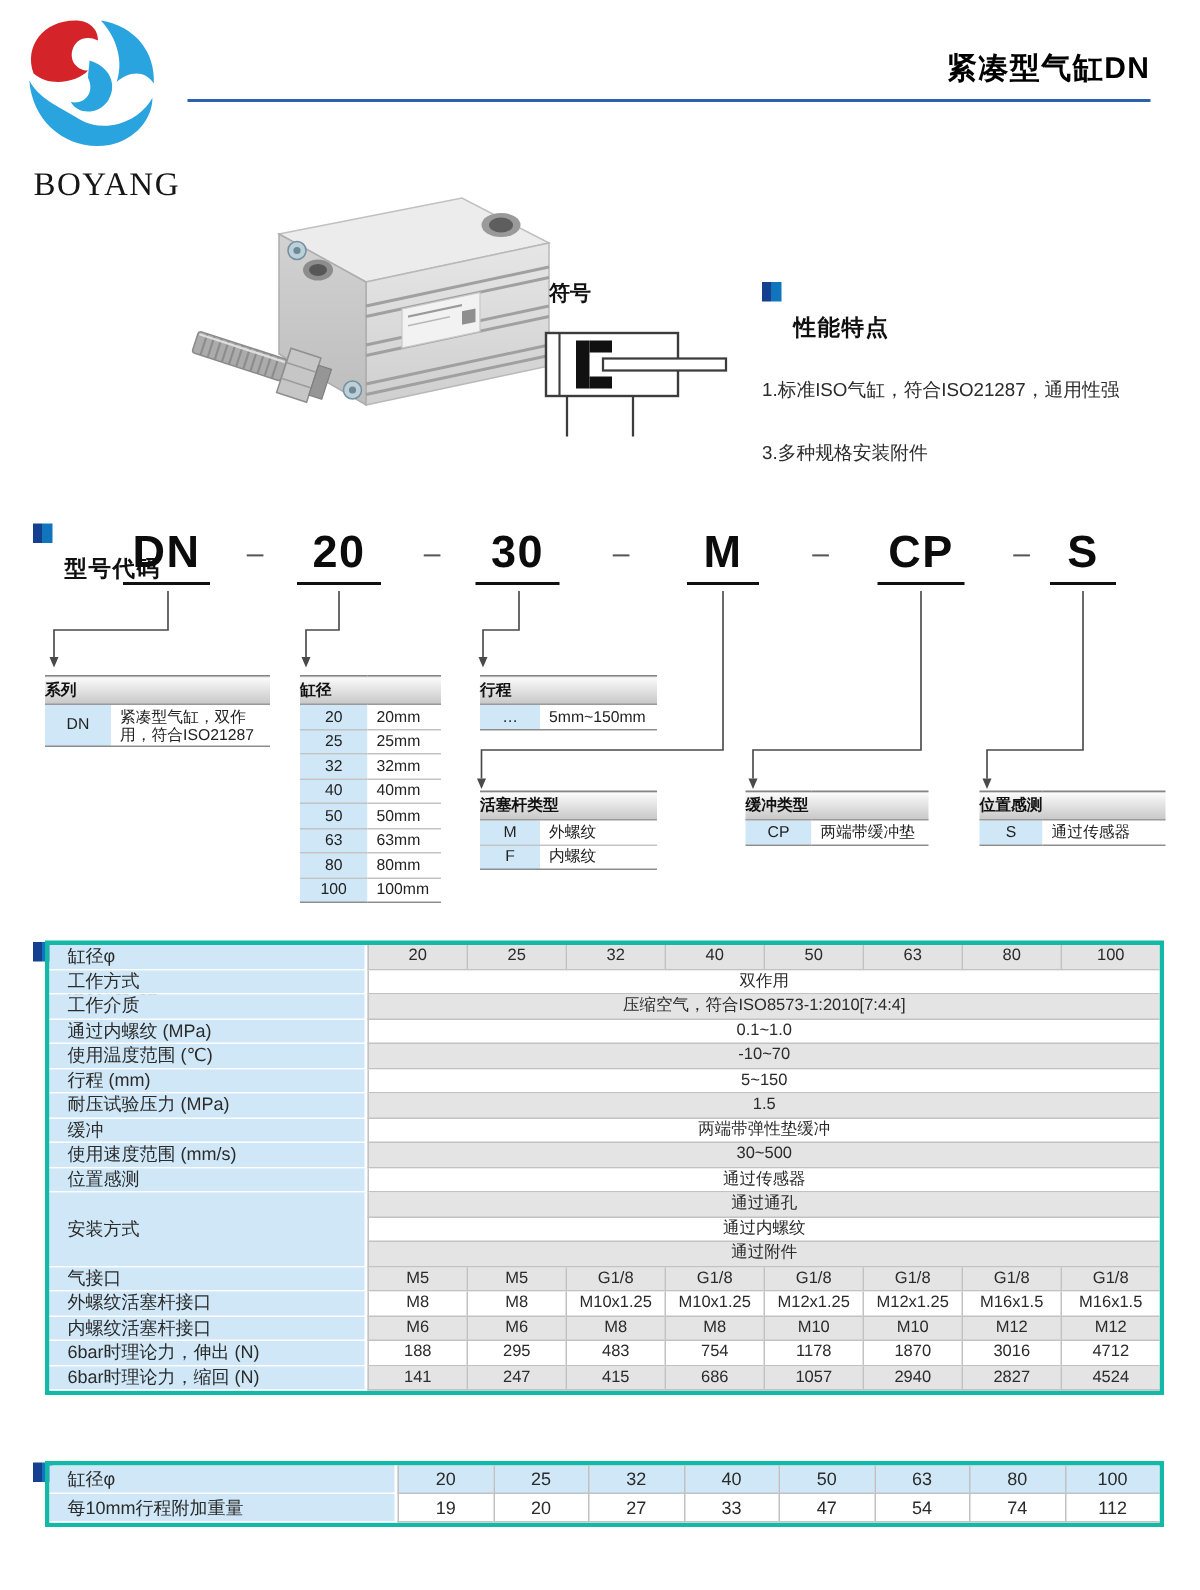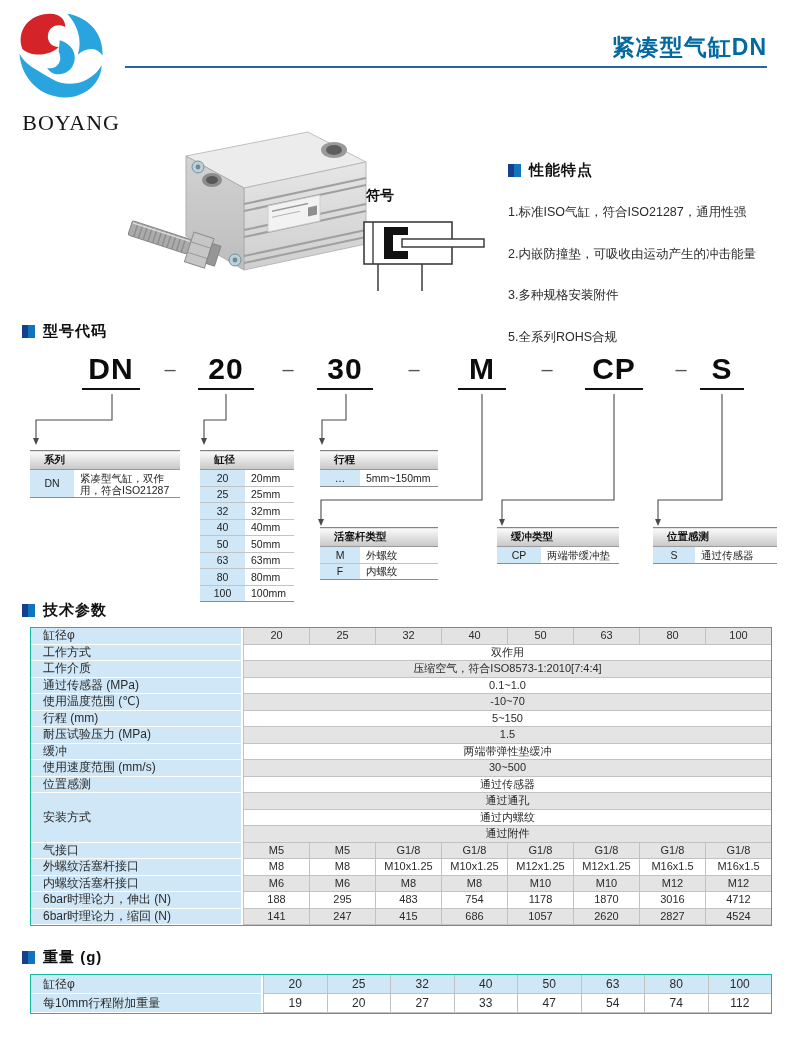--- a/index.html
+++ b/index.html
@@ -4,51 +4,51 @@
 <style>
   * { margin:0; padding:0; box-sizing:border-box; }
   html,body { background:#fff; }
   body { width:800px; height:1060px; position:relative; overflow:hidden;
          font-family:"Liberation Sans","DejaVu Sans",sans-serif; color:#222; }
   .abs { position:absolute; }
 
   
   .brand-text { left:8px; top:110px; width:112px; text-align:right;
     font-family:"Liberation Serif","DejaVu Serif",serif; font-size:22px; color:#161616; letter-spacing:1px; }
-  .page-title { right:33px; top:32px; font-size:23px; font-weight:bold; color:#0369a1; letter-spacing:1px; }
+  .page-title { right:33px; top:32px; font-size:20px; font-weight:bold; color:#000000; letter-spacing:1px; }
   .title-rule { left:125px; top:66px; width:642px; height:2px; background:#2b62ad; }
 
   
   .sec-head { display:flex; align-items:center; gap:8px; }
   .sec-head .sq { width:13px; height:13px;
     background:linear-gradient(90deg,#15408f 0 45%,#1175bd 45% 100%); }
-  .sec-head .t { font-size:15px; font-weight:bold; color:#101010; letter-spacing:1px; }
+  .sec-head .t { font-size:15px; font-weight:bold; color:#101010; letter-spacing:1px;margin-top:48px; }
 
   
   .features { left:508px; top:161px; width:285px; }
   .features .items { margin-top:9px; }
   .features .items div { font-size:12.5px; line-height:17.5px; color:#2b2b2b;margin-top:24px; }
 
   .symbol-label { left:366px; top:187px; font-size:14px; font-weight:bold; color:#111; }
 
   
   .code-seg { top:350px; font-size:30px; font-weight:bold; color:#0c0c0c; text-align:center;
     height:40px; line-height:38px; border-bottom:2.5px solid #111; letter-spacing:1px; }
   .code-dash { top:350px; font-size:20px; color:#555; text-align:center; height:40px; line-height:38px; }
 
   
   .subtable { border-collapse:collapse; font-size:10.5px; color:#222; table-layout:fixed; }
   .subtable th { background:linear-gradient(#fbfbfb,#c7c7c7); border-top:1px solid #848484;
-    border-bottom:1px solid #9a9a9a; font-weight:bold; text-align:left; padding:2px 14px; font-size:10.5px; color:#111; }
+    border-bottom:1px solid #9a9a9a; font-weight:bold; text-align:left; padding:2px 0; font-size:10.5px; color:#111; }
   .subtable td { border-bottom:1px solid #c3c3c3; padding:1.5px 6px; background:#fff; line-height:12.5px; }
   .subtable td.code { background:#cfe7f6; text-align:center; }
   .subtable tr:last-child td { border-bottom:1px solid #8d8d8d; }
 
   
-  .bigtable { border-collapse:separate; border-spacing:0; border:1px solid #14b8a6; table-layout:fixed; }
+  .bigtable { border-collapse:separate; border-spacing:0; border:3px solid #14b8a6; table-layout:fixed; }
   .bigtable td { height:15.8px; line-height:15.5px; font-size:11px; color:#2b2b2b; overflow:hidden; white-space:nowrap; }
   .bigtable td.lbl { background:#cfe7f6; text-align:left; padding-left:12px; font-size:12px;
     border-bottom:1px solid #fff; border-right:2px solid #fff; }
   .bigtable td.val { text-align:center; border-bottom:1px solid #c2c2c2; border-left:1px solid #c2c2c2; }
   .bigtable tr.gray td.val { background:#e4e4e4; }
   .bigtable tr.white td.val { background:#fff; }
   .bigtable tr.hdr td.val { background:#e3e3e3; }
 
   .wtable td { height:18.5px; line-height:18px; font-size:12px; }
   .wtable tr.blue td { background:#cfe7f6; }
@@ -148,23 +148,21 @@
   <line x1="66" y1="52" x2="66" y2="79" stroke="#3c3c3c" stroke-width="1.5"></line>
 </svg>
 
 <div class="abs features">
   <div class="sec-head">
     <span class="sq"></span>
     <span class="t">性能特点</span>
   </div>
   <div class="items">
     <div>1.标准ISO气缸，符合ISO21287，通用性强</div>
-    <div>2.内嵌防撞垫，可吸收由运动产生的冲击能量</div>
     <div>3.多种规格安装附件</div>
-    <div>5.全系列ROHS合规</div>
   </div>
 </div>
 
 <div class="abs sec-head" style="left:22px;top:322px">
   <span class="sq"></span>
   <span class="t">型号代码</span>
 </div>
 
 <div class="abs code-seg" style="left:82px;width:58px">DN</div>
 <div class="abs code-dash" style="left:158px;width:24px">–</div>
@@ -356,21 +354,21 @@
       </tr>
   <tr class="white">
         <td class="lbl">工作方式</td>
         <td class="val" colspan="8">双作用</td>
       </tr>
   <tr class="gray">
         <td class="lbl">工作介质</td>
         <td class="val" colspan="8">压缩空气，符合ISO8573-1:2010[7:4:4]</td>
       </tr>
   <tr class="white">
-        <td class="lbl">通过传感器 (MPa)</td>
+        <td class="lbl">通过内螺纹 (MPa)</td>
         <td class="val" colspan="8">0.1~1.0</td>
       </tr>
   <tr class="gray">
         <td class="lbl">使用温度范围 (℃)</td>
         <td class="val" colspan="8">-10~70</td>
       </tr>
   <tr class="white">
         <td class="lbl">行程 (mm)</td>
         <td class="val" colspan="8">5~150</td>
       </tr>
@@ -444,21 +442,21 @@
         <td class="val">3016</td>
         <td class="val">4712</td>
       </tr>
   <tr class="gray">
         <td class="lbl">6bar时理论力，缩回 (N)</td>
         <td class="val">141</td>
         <td class="val">247</td>
         <td class="val">415</td>
         <td class="val">686</td>
         <td class="val">1057</td>
-        <td class="val">2620</td>
+        <td class="val">2940</td>
         <td class="val">2827</td>
         <td class="val">4524</td>
       </tr>
 </tbody>
   </table>
 
 <div class="abs sec-head" style="left:22px;top:948px">
   <span class="sq"></span>
   <span class="t">重量 (g)</span>
 </div>

